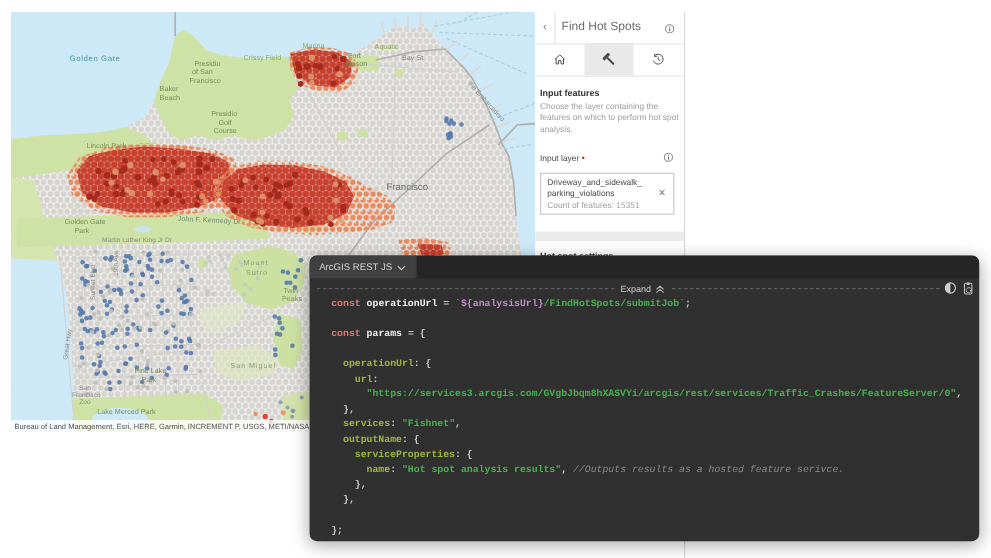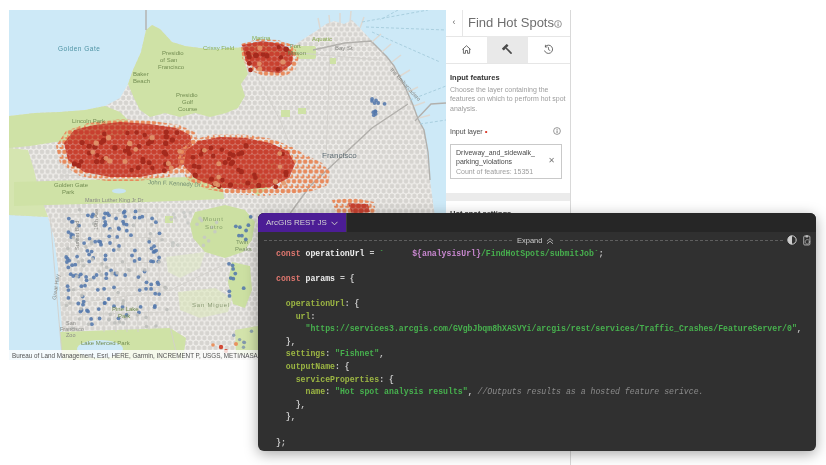--- a/index.html
+++ b/index.html
@@ -3,48 +3,48 @@
 <style>
 html,body{margin:0;padding:0;background:#fff;}
 #page{position:relative;width:826px;height:465px;overflow:hidden;background:#fff;
   font-family:"Liberation Sans",sans-serif;}
 #map{position:absolute;left:9px;top:10px;}
 #panel{position:absolute;left:446px;top:10px;width:124px;height:455px;background:#fff;
   border-right:1px solid #d9d9d9;color:#4a4a4a;}
 .phead{position:absolute;left:0;top:0;width:124px;height:26px;border-bottom:1px solid #e6e6e6;}
 .pback{position:absolute;left:0;top:0;width:16px;height:26px;border-right:1px solid #e6e6e6;
   color:#6e6e6e;font-size:9px;line-height:25px;text-align:center;}
-.ptitle{position:absolute;left:22px;top:0;height:26px;line-height:26px;font-size:13px;color:#6e6e6e;}
+.ptitle{position:absolute;left:22px;top:0;height:26px;line-height:26px;font-size:10px;color:#6e6e6e;}
 .ptabs{position:absolute;left:0;top:26px;width:124px;height:27px;border-bottom:1px solid #e6e6e6;}
 .ptab{position:absolute;top:0;width:41px;height:27px;text-align:center;line-height:0;}
 .ptab svg{margin-top:8px;display:inline-block;}
 .ptab.active{background:#e9e9e9;}
 .pcontent{position:absolute;left:4px;top:53px;width:116px;}
 .pc-h{font-size:7.5px;font-weight:bold;color:#323232;margin-top:9.5px;}
 .pc-p{font-size:7px;color:#9d9d9d;line-height:9.9px;margin-top:3px;}
 .pc-row{margin-top:13px;position:relative;font-size:7px;color:#4a4a4a;height:9px;}
 .reddot{color:#d83020;font-size:8px;}
 .pcard{margin-top:8px;width:102px;border:1px solid #c9c9c9;padding:4px 3px 3px 5px;position:relative;}
 .pcard .l1{font-size:7px;color:#4a4a4a;line-height:8.5px;}
 .pcard .l2{font-size:7px;color:#9d9d9d;margin-top:1.5px;}
 .pcard .x{position:absolute;right:6px;top:11px;color:#7a7a7a;font-size:8px;}
 .pband{position:absolute;left:0;top:183px;width:124px;height:7.5px;background:#ebebeb;}
 .pc-h2{position:absolute;left:4px;top:198.5px;font-size:7.5px;font-weight:bold;color:#323232;}
 #code{position:absolute;left:258px;top:213px;width:558px;height:238px;background:#303030;
   border-radius:6px;box-shadow:0 3px 14px rgba(0,0,0,.35);overflow:hidden;}
 .chead{position:absolute;left:0;top:0;width:558px;height:19px;background:#262626;}
-.ctab{position:absolute;left:0;top:0;height:19px;width:88px;border-right:1px solid #3d3d3d;background:#4c1d95;}
+.ctab{position:absolute;left:0;top:0;height:19px;width:88px;border-right:1px solid #3d3d3d;background:#404040;}
 .ctab span{position:absolute;left:8px;top:0;line-height:19px;font-size:8px;color:#d4d4d4;}
 .ctab svg{position:absolute;left:73px;top:7.5px;}
 .cdash{position:absolute;top:26.5px;border-top:1px dashed #5e5e5e;height:0;}
 .cexp{position:absolute;left:259px;top:22.5px;font-size:7.5px;color:#cdcdcd;}
 pre{position:absolute;left:18px;top:34.6px;margin:0;font-family:"Liberation Mono",monospace;
   font-size:8.2px;line-height:12.6px;font-weight:bold;color:#c9c9c9;}
 .k{color:#e0776f;margin-top:17px;}.v{color:#efefef;}.g{color:#9cb643;}.s{color:#47b14e;}
-.i{color:#c887cf;margin-left:28px;}.c{color:#8b8b8b;font-style:italic;font-weight:normal;}
+.i{color:#c887cf;}.c{color:#8b8b8b;font-style:italic;font-weight:normal;}
 </style></head><body>
 <div id="page">
 <svg id="map" width="437" height="350" viewBox="0 0 437 350">
 <defs>
 <pattern id="hex" width="5.6" height="9.8" patternUnits="userSpaceOnUse">
  <g fill="#d6d4d0">
             <circle cx="0" cy="0" r="2.35"></circle>
             <circle cx="5.6" cy="0" r="2.35"></circle>
  <circle cx="2.8" cy="4.9" r="2.35"></circle>
             <circle cx="0" cy="9.8" r="2.35"></circle>
@@ -649,21 +649,21 @@
         <path d="M10.5,8.2 A3.2,3.2 0 1 0 11,10.5 M11,10.5 L11.4,8.6 M11,10.5 L9.2,10.2" fill="none" stroke="#bdbdbd" stroke-width="1.1"></path>
       </svg>
 <pre><span class="k">const</span> <span class="v">operationUrl</span> = <span class="s">`</span><span class="i">${analysisUrl}</span><span class="s">/FindHotSpots/submitJob`</span>;
 
 <span class="k">const</span> <span class="v">params</span> = {
 
   <span class="g">operationUrl</span>: {
     <span class="g">url</span>:
       <span class="s">"https://services3.arcgis.com/GVgbJbqm8hXASVYi/arcgis/rest/services/Traffic_Crashes/FeatureServer/0"</span>,
   },
-  <span class="g">settings</span>: <span class="s">"Fishnet"</span>,
+  <span class="g">services</span>: <span class="s">"Fishnet"</span>,
   <span class="g">outputName</span>: {
     <span class="g">serviceProperties</span>: {
       <span class="g">name</span>: <span class="s">"Hot spot analysis results"</span>, <span class="c">//Outputs results as a hosted feature serivce.</span>
     },
   },
 
 };</pre>
 </div>
 </div>
 </body></html>

